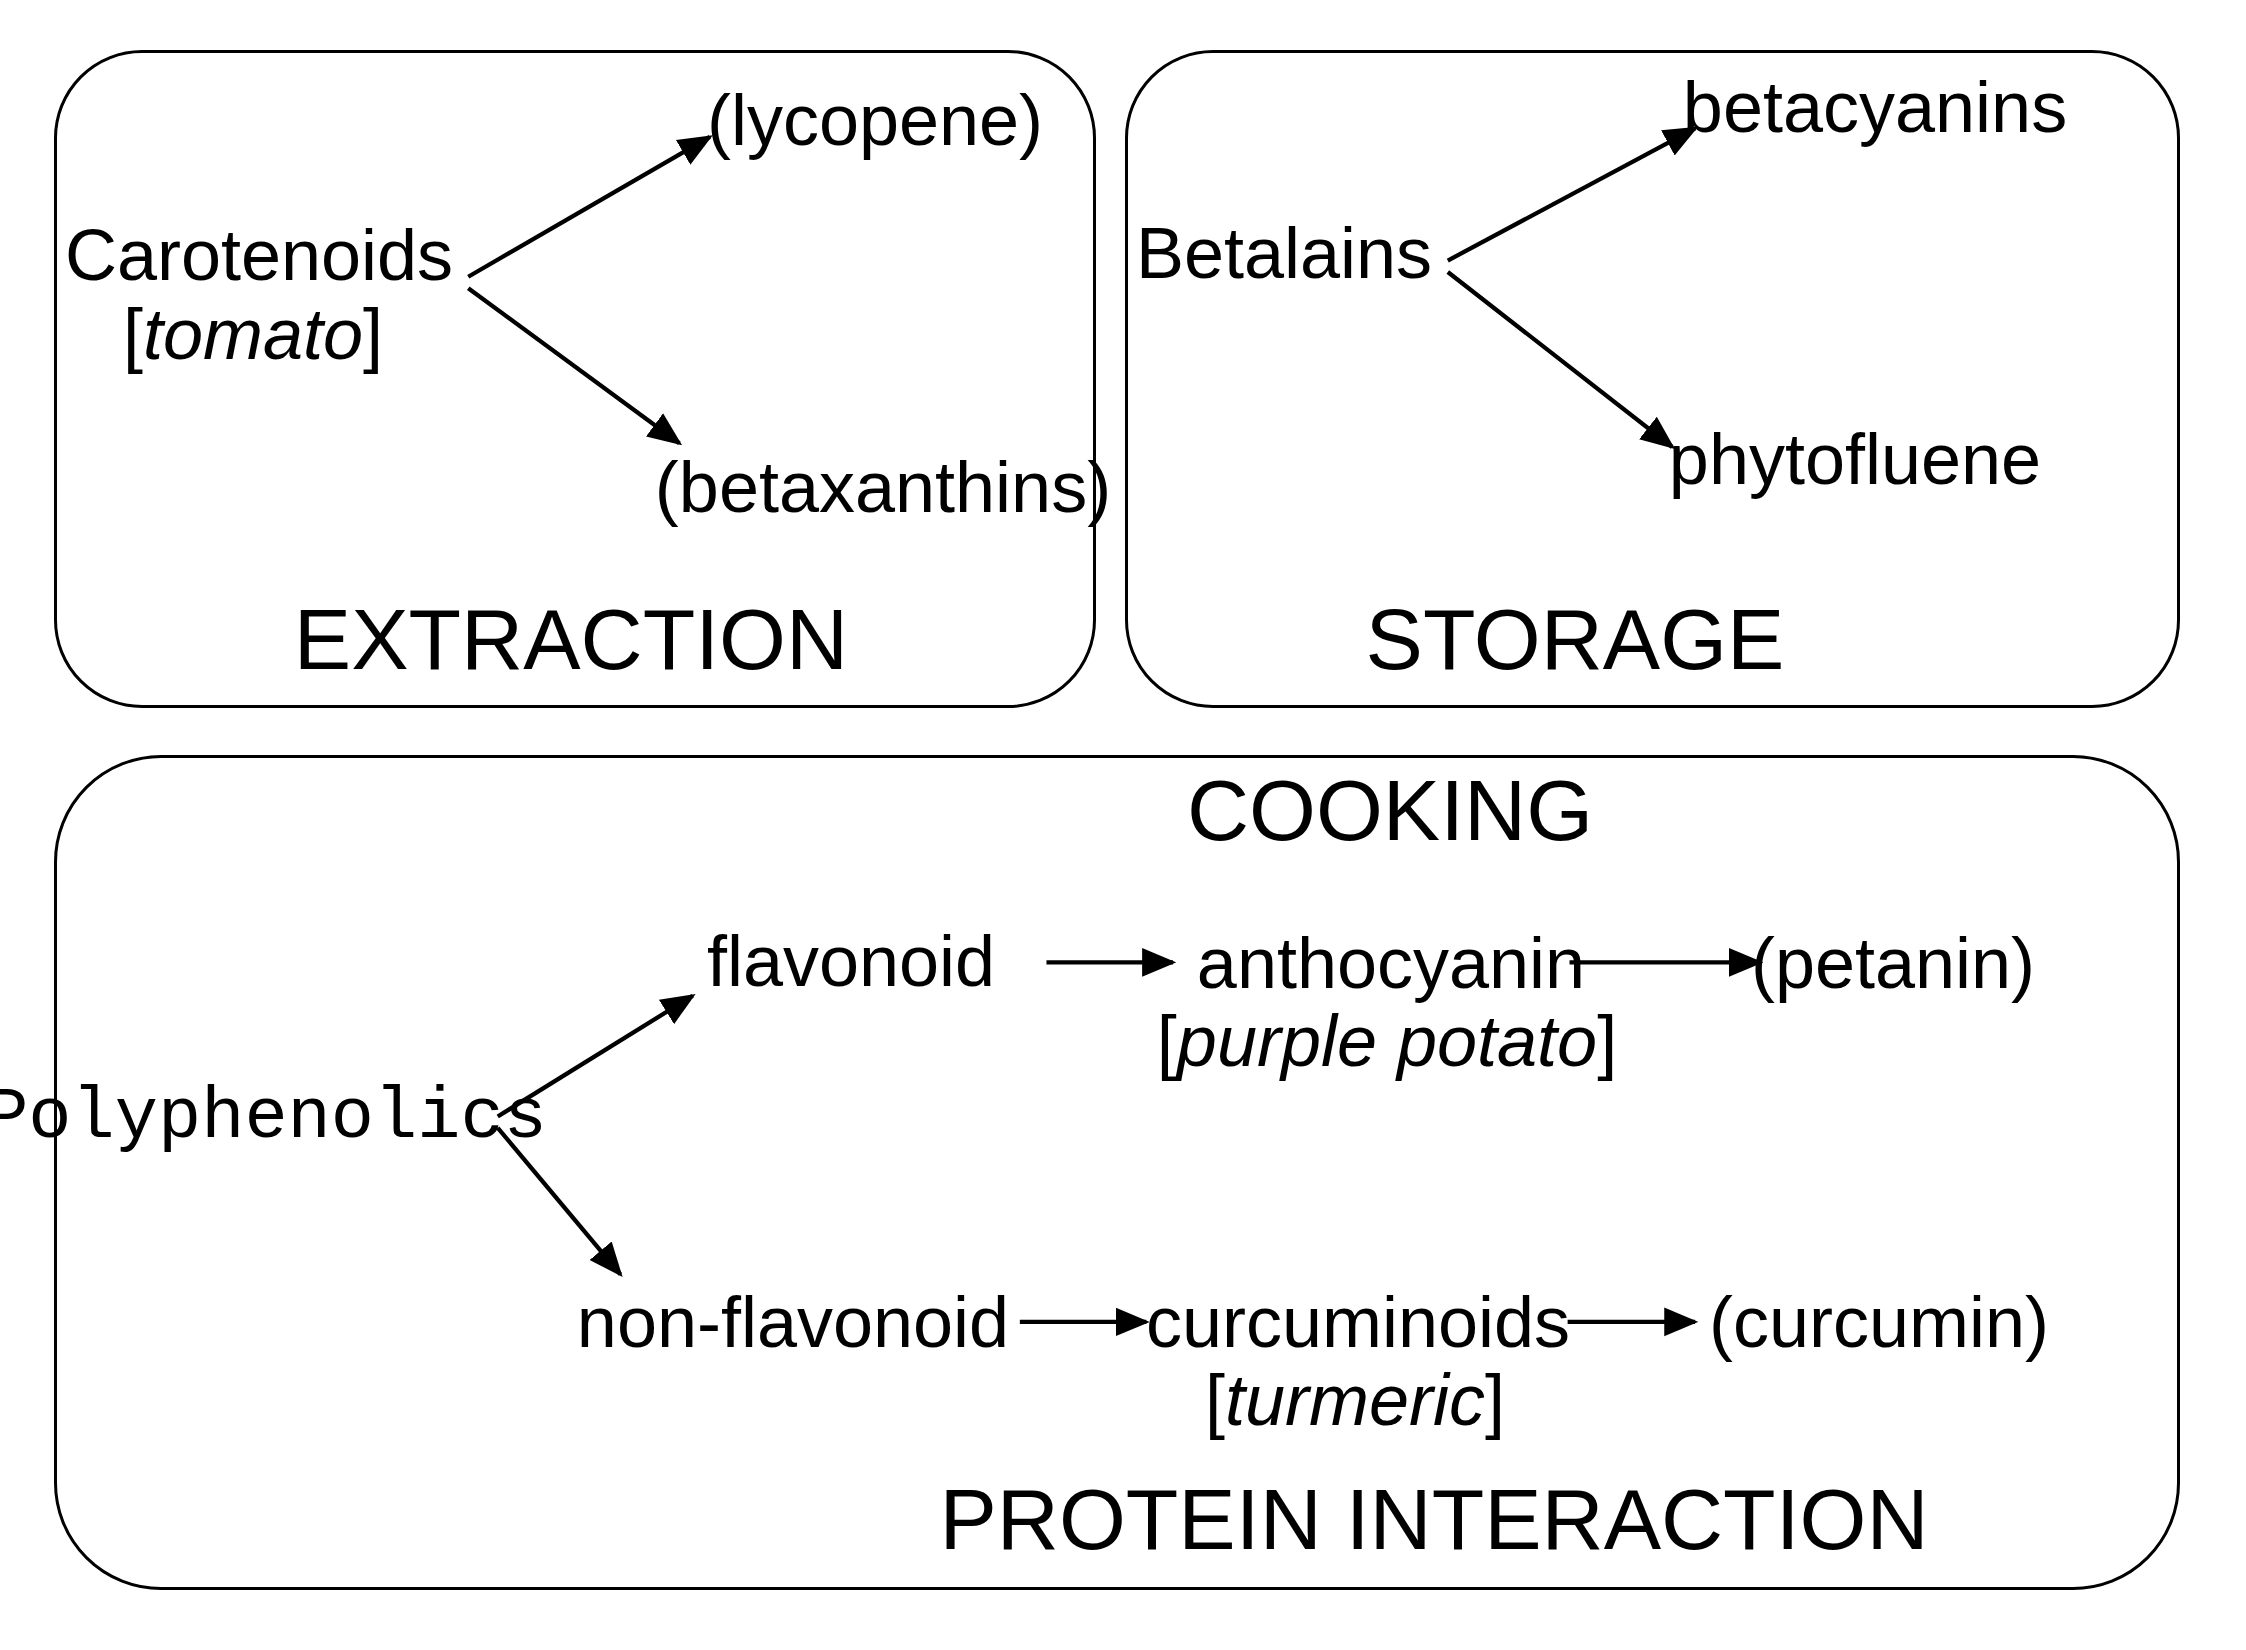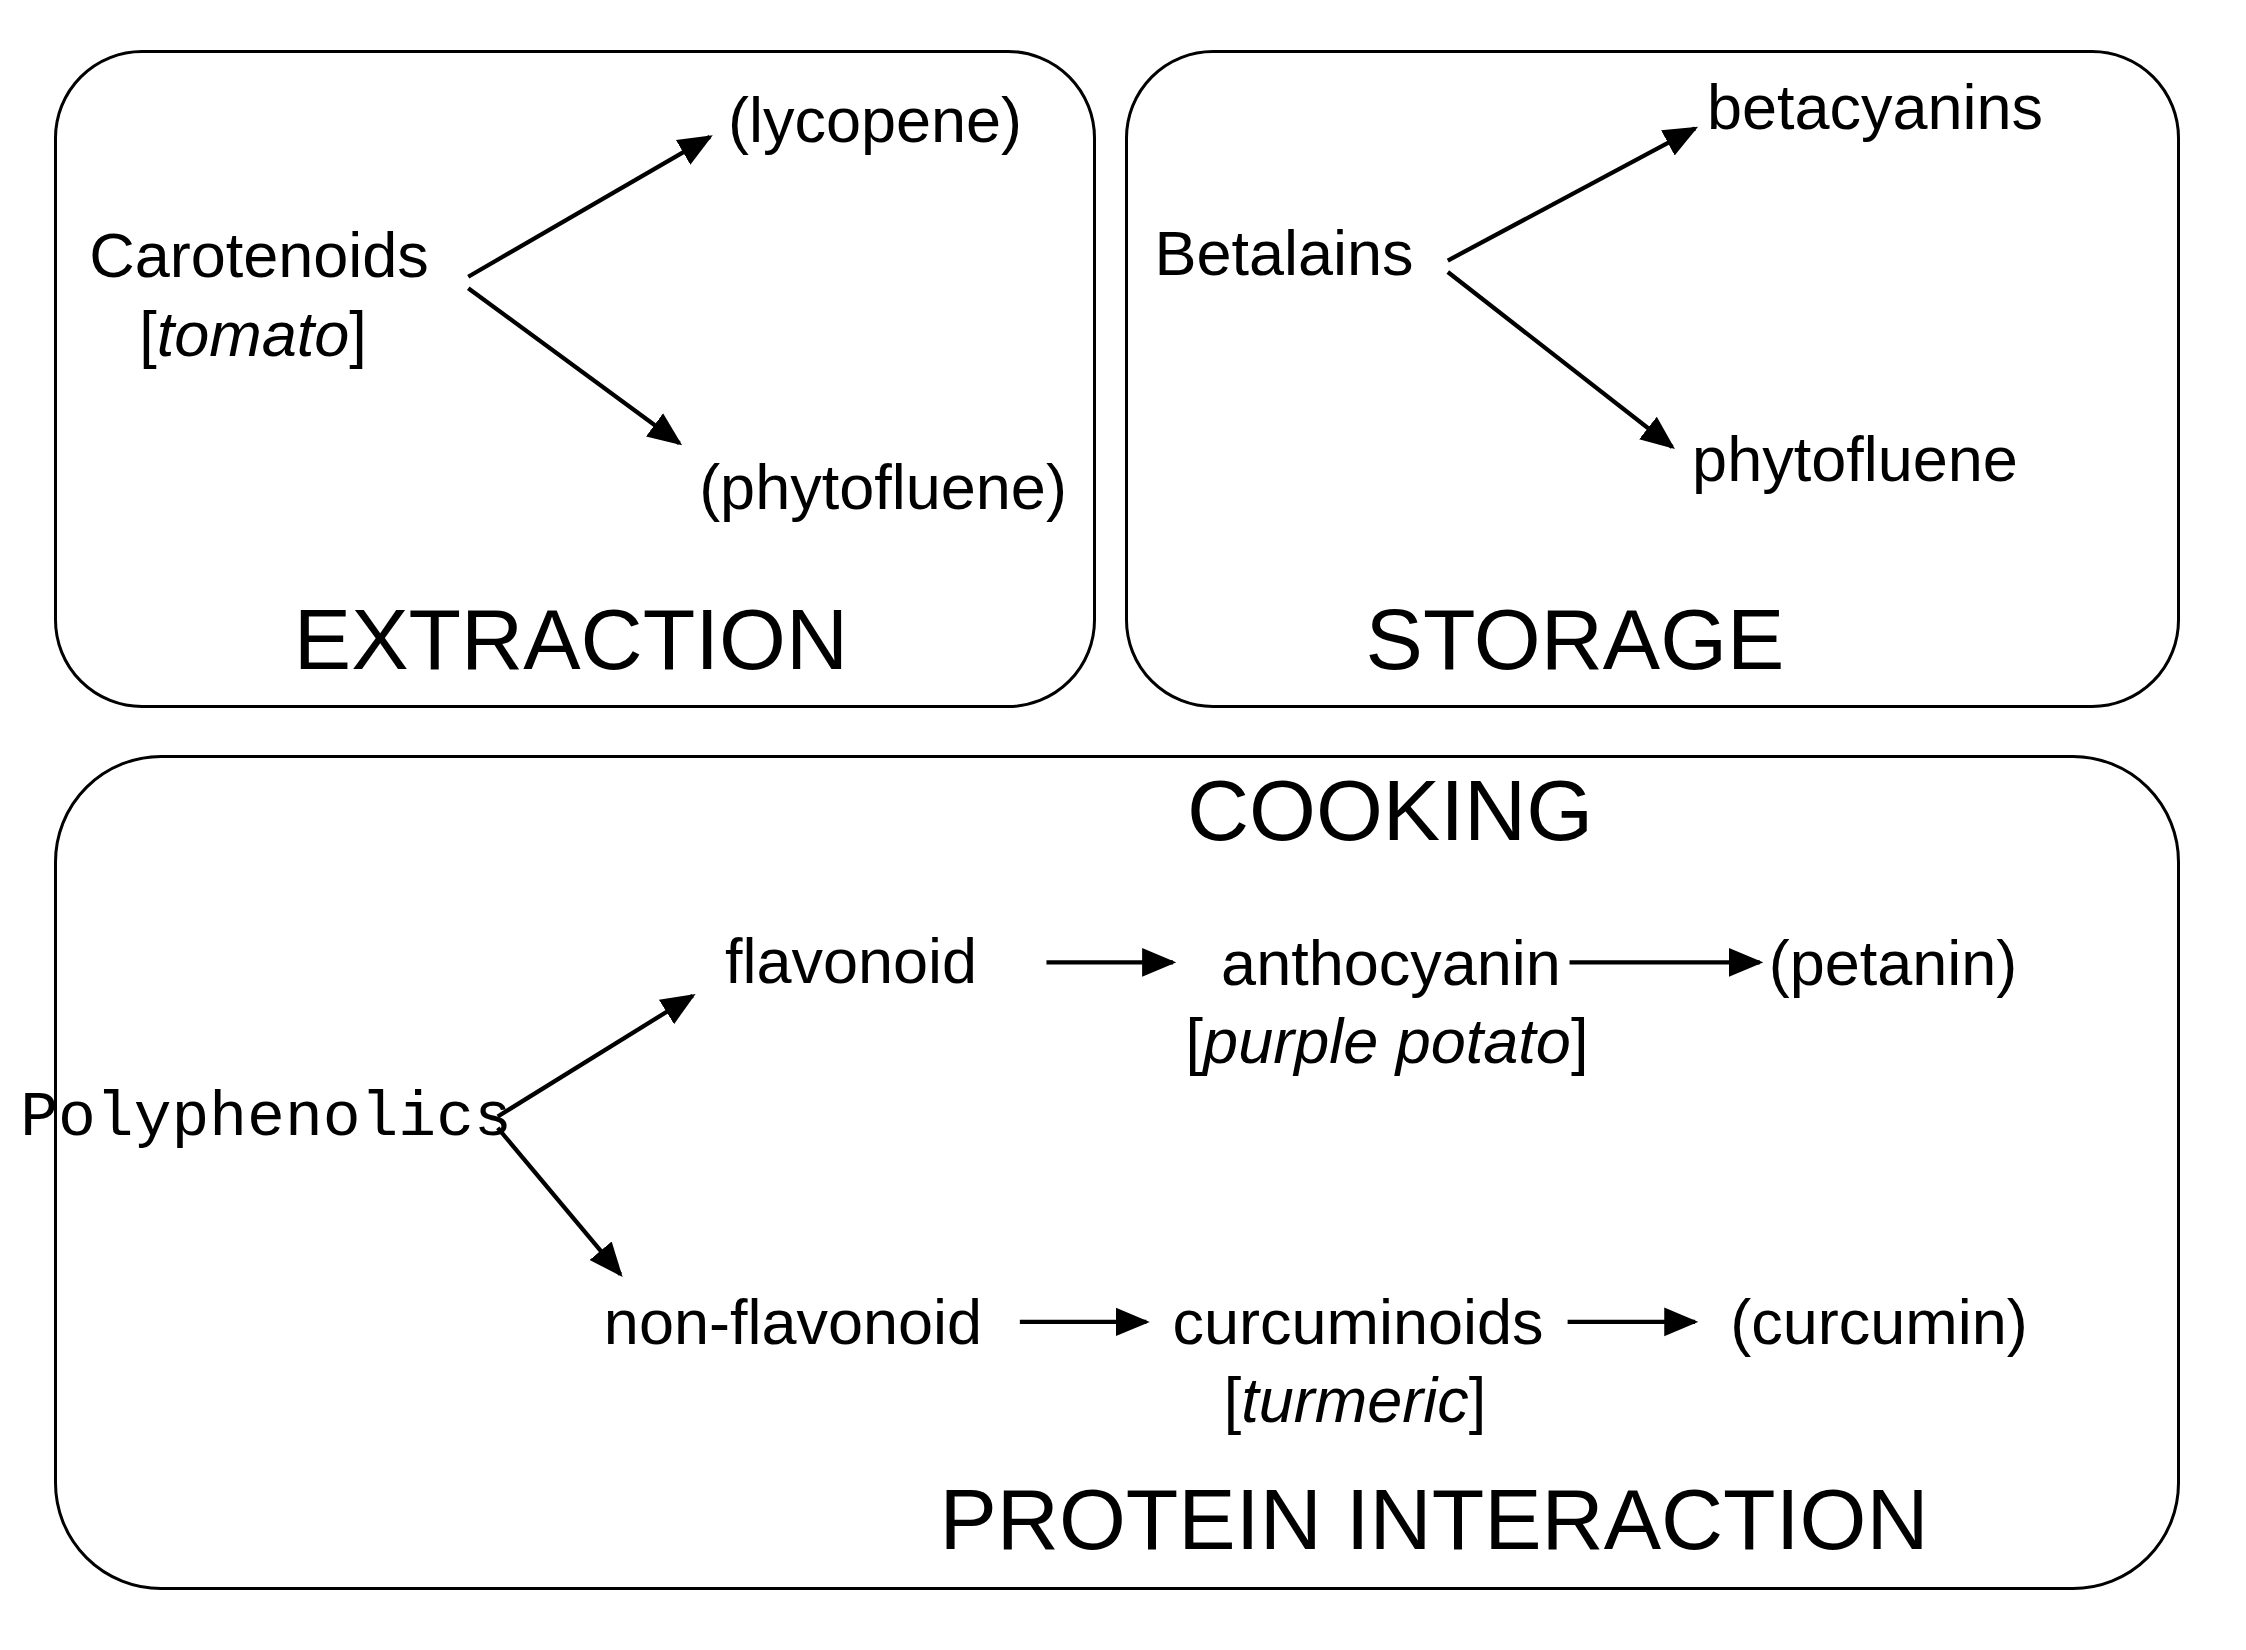--- a/index.html
+++ b/index.html
@@ -20,21 +20,21 @@
     position: absolute;
     border: 3.8px solid #000000;
     background: transparent;
   }
   .box.small { border-radius: 88px; }
   .box.large { border-radius: 107px; }
   .lbl {
     position: absolute;
     transform: translate(-50%, -50%);
     white-space: nowrap;
-    font-size: 63px;
+    font-size: 72px;
     line-height: 1;
     letter-spacing: 0px;
     color: #000000;
   }
   .hdr {
     font-size: 86px;
   }
   .origin-word { font-style: italic; }
   .bracket { font-style: normal; }
   svg.arrows {
@@ -73,21 +73,21 @@
     <line x1="523" y1="1186" x2="652" y2="1340" marker-end="url(#ah)"></line>
     <line x1="1100" y1="1012" x2="1233" y2="1012" marker-end="url(#ah)"></line>
     <line x1="1650" y1="1012" x2="1850" y2="1012" marker-end="url(#ah)"></line>
     <line x1="1072" y1="1390" x2="1205" y2="1390" marker-end="url(#ah)"></line>
     <line x1="1648" y1="1390" x2="1782" y2="1390" marker-end="url(#ah)"></line>
   </svg>
 
   <span class="lbl" style="left:875px; top:120px;">(lycopene)</span>
   <span class="lbl" style="left:259px; top:255px;">Carotenoids</span>
   <span class="lbl" style="left:253px; top:334px;"><span class="bracket">[</span><span class="origin-word">tomato</span><span class="bracket">]</span></span>
-  <span class="lbl" style="left:883px; top:487px;">(phytofluene)</span>
+  <span class="lbl" style="left:883px; top:487px;">(betaxanthins)</span>
   <span class="lbl hdr" style="left:571px; top:639px;">EXTRACTION</span>
 
   <span class="lbl" style="left:1875px; top:107px;">betacyanins</span>
   <span class="lbl" style="left:1284px; top:253px;">Betalains</span>
   <span class="lbl" style="left:1855px; top:459px;">phytofluene</span>
   <span class="lbl hdr" style="left:1575px; top:639px;">STORAGE</span>
 
   <span class="lbl hdr" style="left:1390px; top:810px;">COOKING</span>
 
   <span class="lbl" style="left:851px; top:961px;">flavonoid</span>

